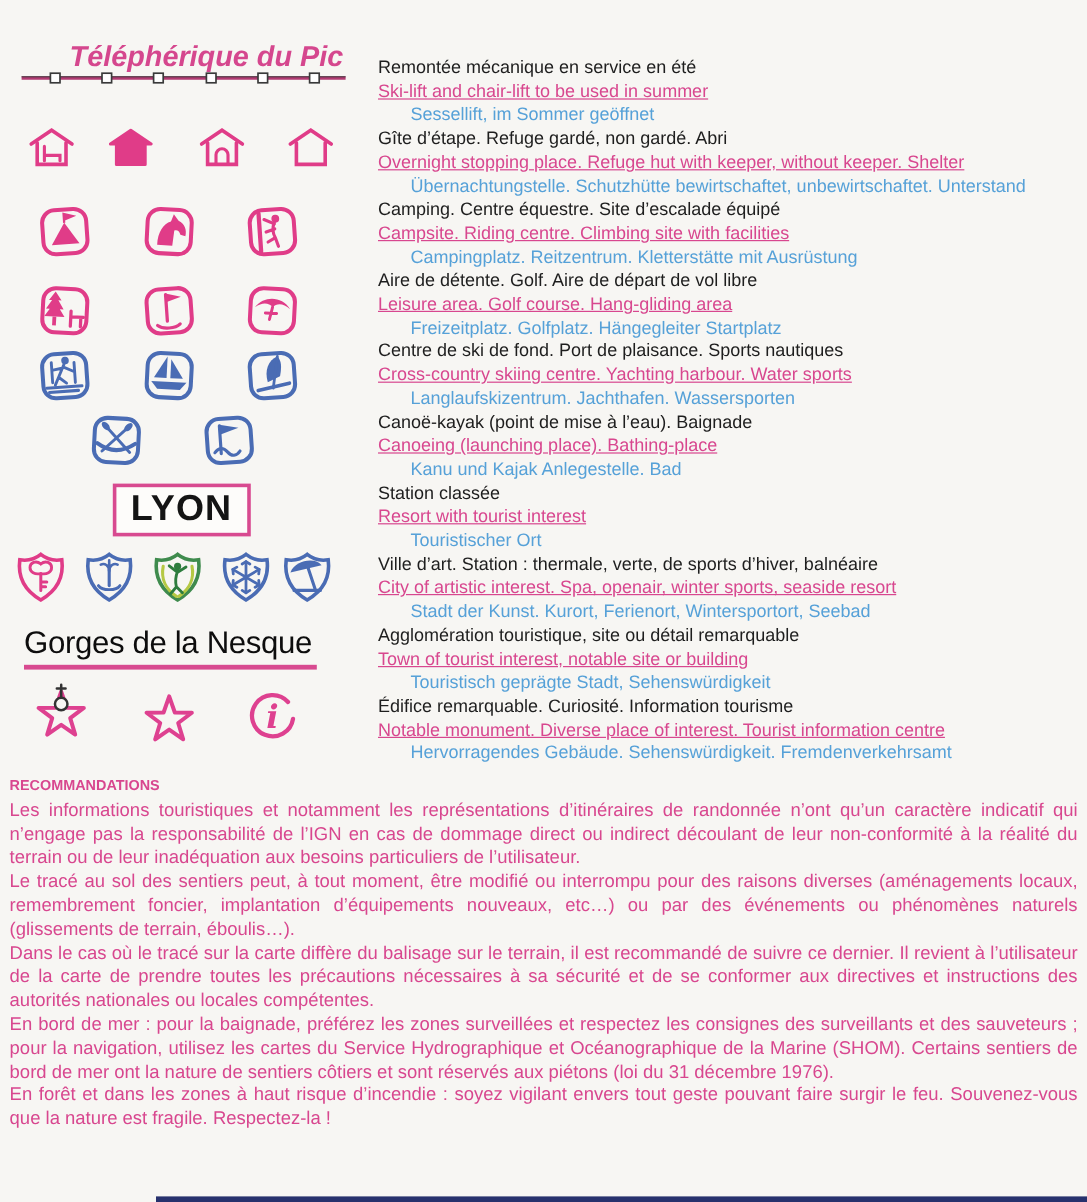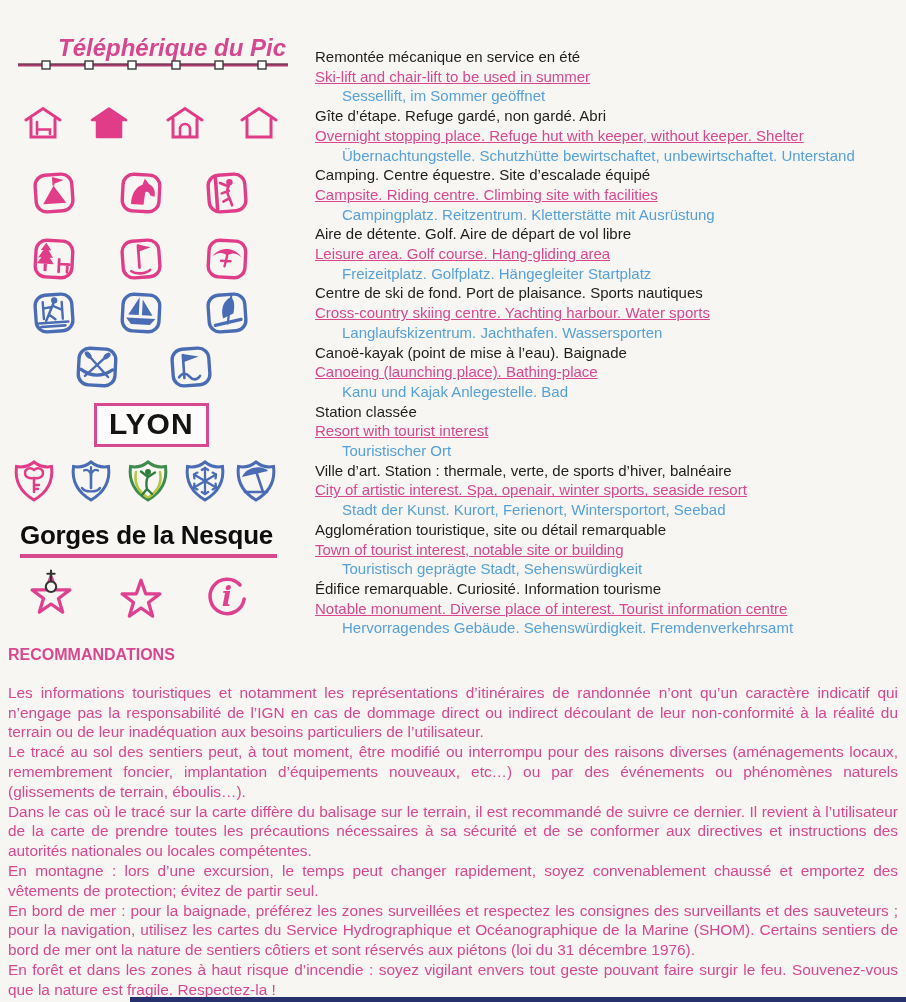--- a/index.html
+++ b/index.html
@@ -10,36 +10,36 @@
   .tele-label{position:absolute;left:52px;top:34px;width:240px;text-align:center;
               color:#d5478e;font-style:italic;font-weight:bold;font-size:24px;}
   .cable{position:absolute;left:14px;top:58px;}
   .abs{position:absolute;}
   .icon-tilt-l{transform:rotate(-4deg);}
   .icon-tilt-r{transform:rotate(3deg);}
 
   .lyon-box{position:absolute;left:94px;top:403px;padding:1px 12px 3px;
             border:3.5px solid #d84a90;background:#fdfcfa;color:#141414;
             font-weight:bold;font-size:30px;letter-spacing:1px;}
-  .gorges{position:absolute;left:20px;top:520px;color:#0d0d0d;font-weight:bold;
+  .gorges{position:absolute;left:20px;top:520px;color:#0d0d0d;font-weight:normal;
           font-size:26px;letter-spacing:-0.3px;border-bottom:4.5px solid #d84a90;
           padding:0 4px 3px 0;}
 
   
   .legend-text{position:absolute;left:315px;top:47px;width:590px;
                font-size:15px;line-height:19.7px;}
   .legend-text div{white-space:nowrap;}
   .fr{color:#1e1e1e;}
   .en{color:#d8478f;text-decoration:underline;}
   .de{color:#56a1d8;margin-left:27px;}
 
   
   .rec{position:absolute;left:8px;top:645px;width:890px;color:#d8478f;
        font-size:15.4px;line-height:19.8px;}
-  .rec-title{font-weight:bold;font-size:16px;margin:0 0 18px 0;}
+  .rec-title{font-weight:bold;font-size:12px;margin:0 0 1px 0;}
   .rec p{margin:0;text-align:justify;}
 
   .bottom-bar{position:absolute;left:130px;right:0;bottom:0;height:5px;background:#27316d;}
 
   svg{display:block;}
   text{font-family:"DejaVu Serif",serif;}
 </style>
 </head>
 <body>
 
@@ -223,19 +223,18 @@
     <div class="fr">Édifice remarquable. Curiosité. Information tourisme</div>
     <div class="en">Notable monument. Diverse place of interest. Tourist information centre</div>
     <div class="de">Hervorragendes Gebäude. Sehenswürdigkeit. Fremdenverkehrsamt</div>
   </div>
 
   <div class="rec">
     <div class="rec-title">RECOMMANDATIONS</div>
     <p>Les informations touristiques et notamment les représentations d’itinéraires de randonnée n’ont qu’un caractère indicatif qui n’engage pas la responsabilité de l’IGN en cas de dommage direct ou indirect découlant de leur non-conformité à la réalité du terrain ou de leur inadéquation aux besoins particuliers de l’utilisateur.</p>
     <p>Le tracé au sol des sentiers peut, à tout moment, être modifié ou interrompu pour des raisons diverses (aménagements locaux, remembrement foncier, implantation d’équipements nouveaux, etc…) ou par des événements ou phénomènes naturels (glissements de terrain, éboulis…).</p>
     <p>Dans le cas où le tracé sur la carte diffère du balisage sur le terrain, il est recommandé de suivre ce dernier. Il revient à l’utilisateur de la carte de prendre toutes les précautions nécessaires à sa sécurité et de se conformer aux directives et instructions des autorités nationales ou locales compétentes.</p>
-    <p>En montagne : lors d’une excursion, le temps peut changer rapidement, soyez convenablement chaussé et emportez des vêtements de protection; évitez de partir seul.</p>
     <p>En bord de mer : pour la baignade, préférez les zones surveillées et respectez les consignes des surveillants et des sauveteurs ; pour la navigation, utilisez les cartes du Service Hydrographique et Océanographique de la Marine (SHOM). Certains sentiers de bord de mer ont la nature de sentiers côtiers et sont réservés aux piétons (loi du 31 décembre 1976).</p>
     <p>En forêt et dans les zones à haut risque d’incendie : soyez vigilant envers tout geste pouvant faire surgir le feu. Souvenez-vous que la nature est fragile. Respectez-la !</p>
   </div>
 
   <div class="bottom-bar"></div>
 </div>
 
 </body></html>

